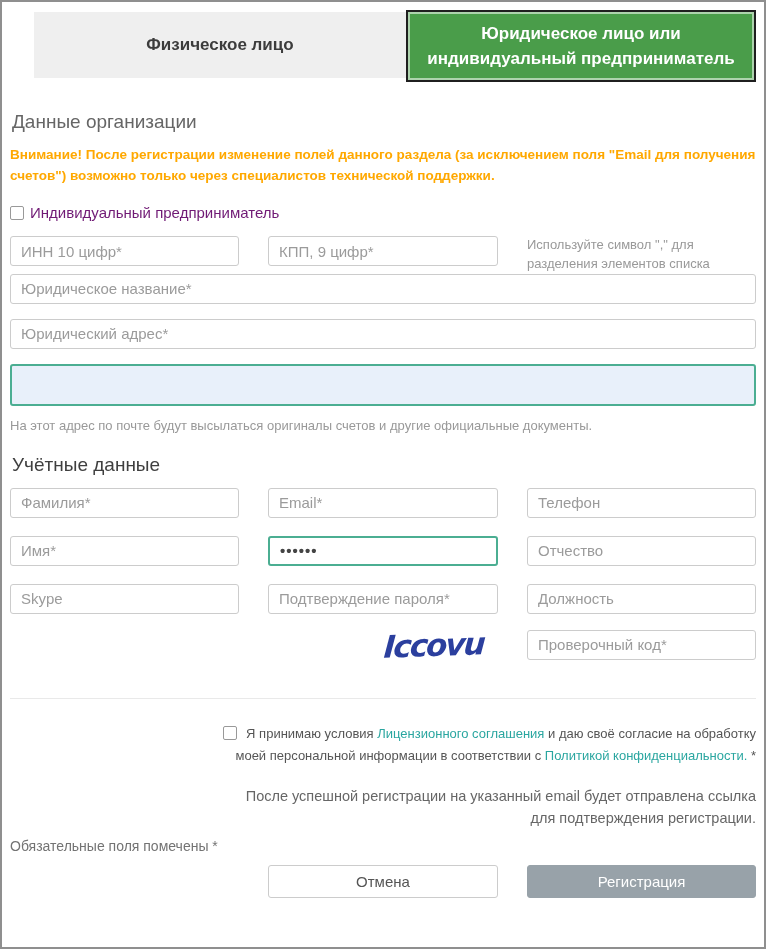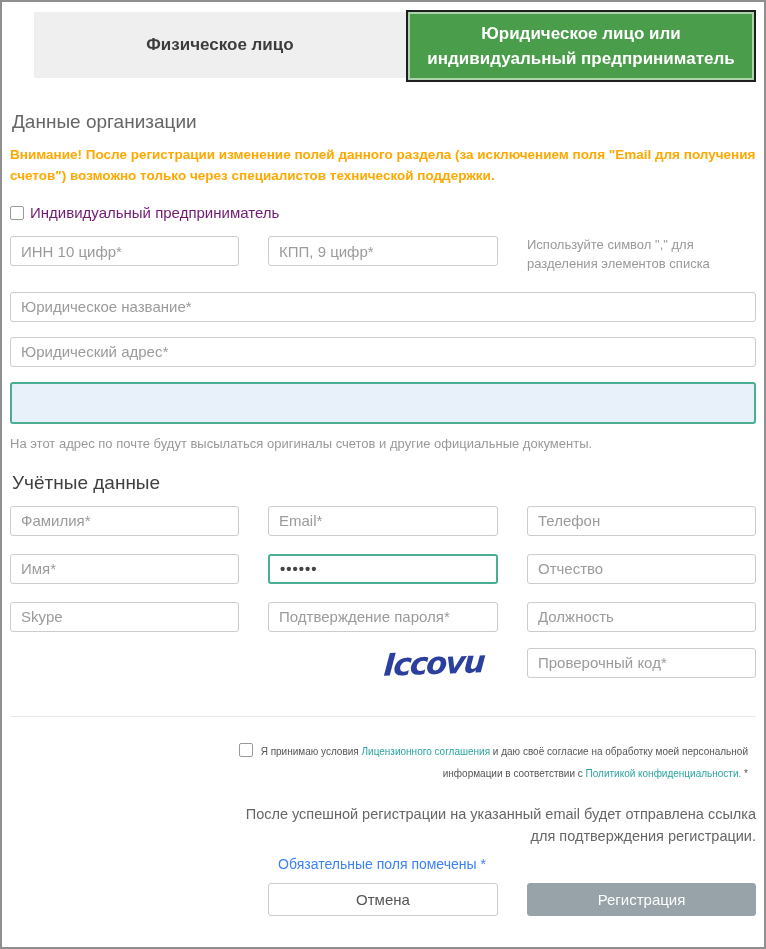--- a/index.html
+++ b/index.html
@@ -52,21 +52,21 @@
   .grid3.acct { row-gap: 18px; margin-top: 10px; }
   input[type="text"], input[type="password"], textarea {
     width: 100%; height: 30px;
     border: 1px solid #ccc; border-radius: 3px;
     padding: 0 10px; font-size: 15px; color: #444;
     font-family: "Liberation Sans", sans-serif;
     outline: none; background: #fff;
   }
   input::placeholder, textarea::placeholder { color: #9b9b9b; opacity: 1; }
   .m15 { margin-top: 15px; }
-  .m18 { margin-top: 18px; }
+  .m18 { }
   .hint { font-size: 13px; color: #999; line-height: 1.45; }
   .email-hint { grid-column: 3; margin-top: 0; }
   .focus-area {
     margin-top: 15px; width: 100%; height: 42px;
     background: #e8f0fa;
     border: 2px solid #4bae92; border-radius: 3px;
     resize: none; padding: 4px 10px;
   }
   .addr-hint { margin-top: 7px; }
   .h-acct { margin: 16px 0 0 2px; font-size: 19px; font-weight: normal; color: #3f3f3f; line-height: 26px; }
@@ -81,31 +81,31 @@
     font-family: "DejaVu Sans", sans-serif;
     font-size: 31px; font-weight: 800; font-style: italic;
     color: #2b3f9e; letter-spacing: -2px;
     transform: rotate(-2deg) skewX(-6deg);
     line-height: 34px; user-select: none;
   }
   .captcha-input { grid-column: 3; }
   
   .divider { margin-top: 36px; border-top: 1px solid #e9e9e9; }
   .agreement {
-    margin: 24px 8px 0 auto; width: 545px;
+    margin: 24px 0 0 auto; width: 545px;
     text-align: right;
-    font-size: 10px; color: #555; line-height: 22px;
+    font-size: 13px; color: #555; line-height: 22px;
   }
   .agreement .cbox { vertical-align: -2px; margin-right: 5px; }
   .agreement a { color: #2aa6a0; text-decoration: none; cursor: pointer; }
   .note {
     margin: 18px 0 0 auto; width: 520px;
     text-align: right; font-size: 14.5px; color: #666; line-height: 22px;
   }
-  .required-note { margin: 8px 2px 0 auto; text-align: center; font-size: 14px; color: #3b82f6; line-height: 18px; }
+  .required-note { margin: 8px 2px 0 auto; text-align: left; font-size: 14px; color: #737373; line-height: 18px; }
   
   .btn-row { margin-top: 10px; }
   .btn {
     height: 33px; width: 100%; border-radius: 3px;
     font-size: 15px; font-family: "Liberation Sans", sans-serif;
     display: flex; align-items: center; justify-content: center;
     cursor: pointer;
   }
   .btn-cancel { grid-column: 2; background: #fff; border: 1px solid #ccc; color: #555; }
   .btn-submit { grid-column: 3; background: #98a2a9; border: 1px solid #98a2a9; color: #fff; }

